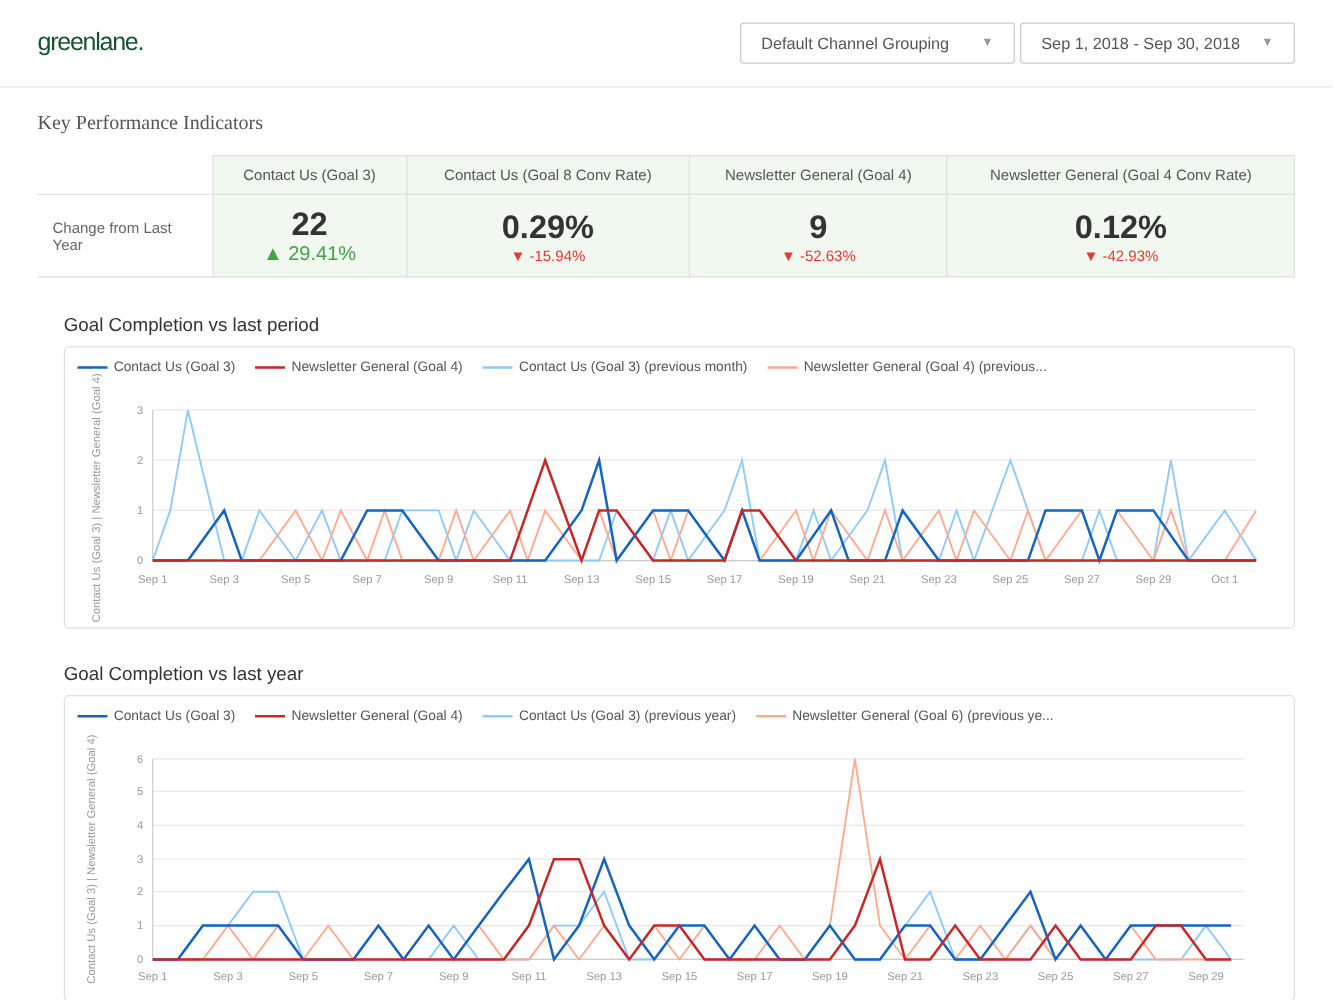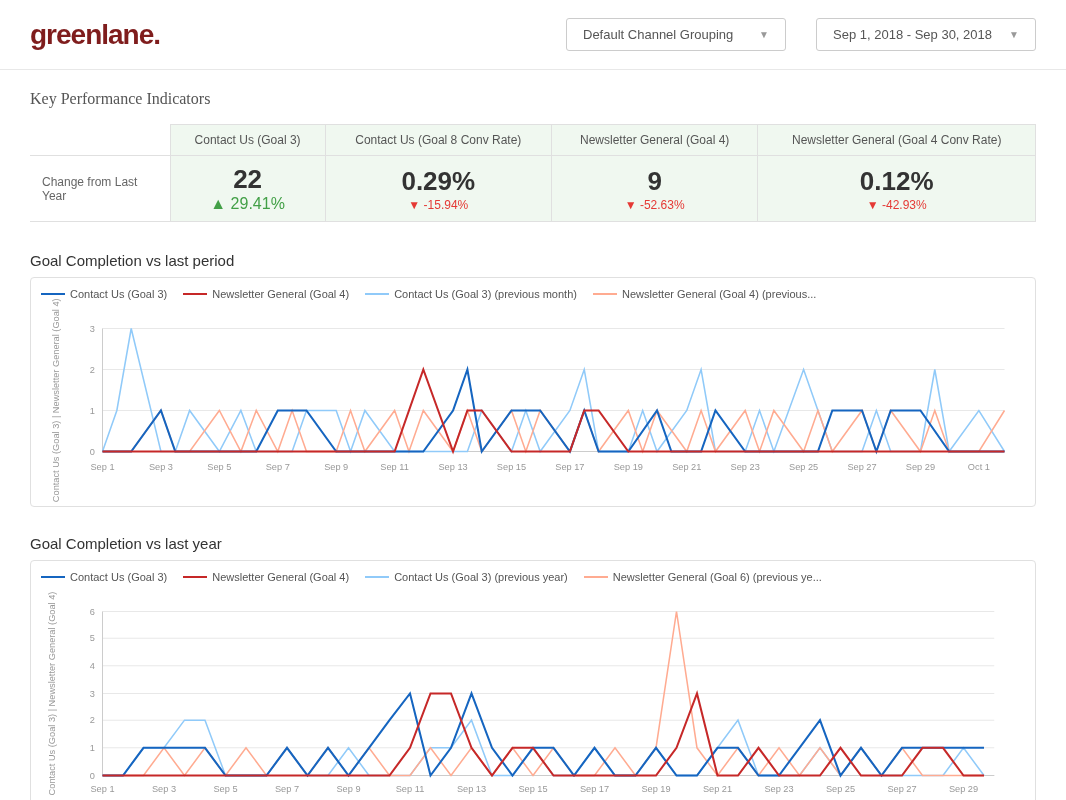--- a/index.html
+++ b/index.html
@@ -6,28 +6,28 @@
     body { font-family: Arial, sans-serif; background: #fff; color: #333; font-size: 13px; }
 
     .header {
       display: flex;
       align-items: center;
       justify-content: space-between;
       padding: 18px 30px;
       border-bottom: 1px solid #e8e8e8;
     }
     .logo {
-      font-size: 28px;
-      font-weight: bold;
-      color: #7f1d1d;
+      font-size: 20px;
+      font-weight: normal;
+      color: #14532d;
       letter-spacing: -1px;
     }
     .header-controls {
       display: flex;
-      gap: 30px;
+      gap: 4px;
     }
     .dropdown-btn {
       border: 1px solid #ccc;
       border-radius: 3px;
       padding: 8px 16px;
       background: #fff;
       cursor: pointer;
       display: flex;
       align-items: center;
       gap: 10px;
@@ -84,21 +84,21 @@
     .kpi-table .change-neg {
       color: #e53935;
       font-size: 12px;
     }
     .kpi-table .change-pos {
       color: #43a047;
       font-size: 16px;
     }
     .kpi-bg { background: #f0f8f0; }
 
-    .chart-section { margin-bottom: 28px; }
+    .chart-section { margin-bottom: 28px; margin-left: 21px; }
     .chart-title {
       font-size: 15px;
       color: #333;
       font-weight: normal;
       margin-bottom: 8px;
     }
     .chart-wrapper {
       border: 1px solid #e0e0e0;
       border-radius: 4px;
       padding: 10px 10px 10px 10px;

